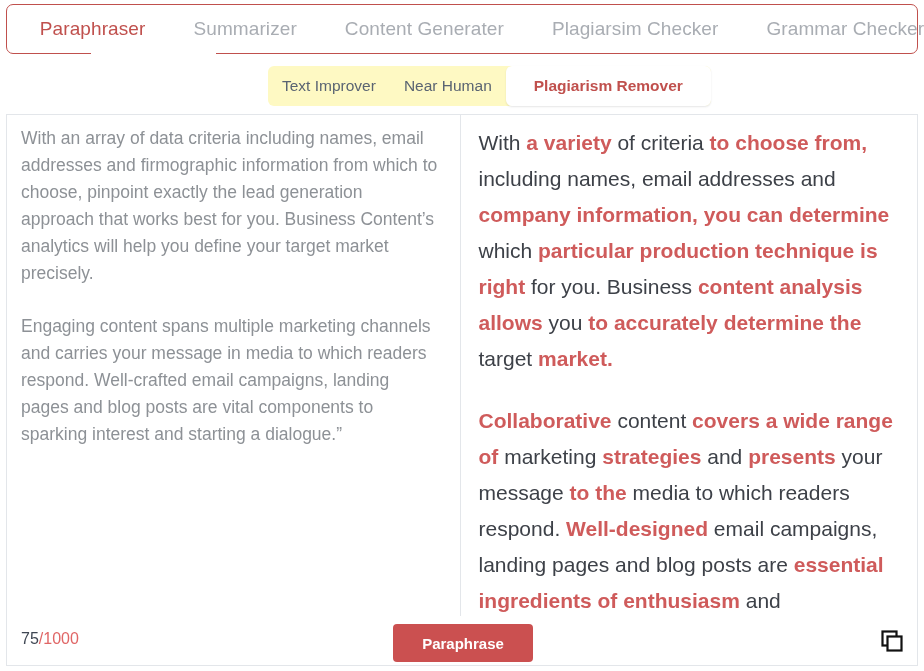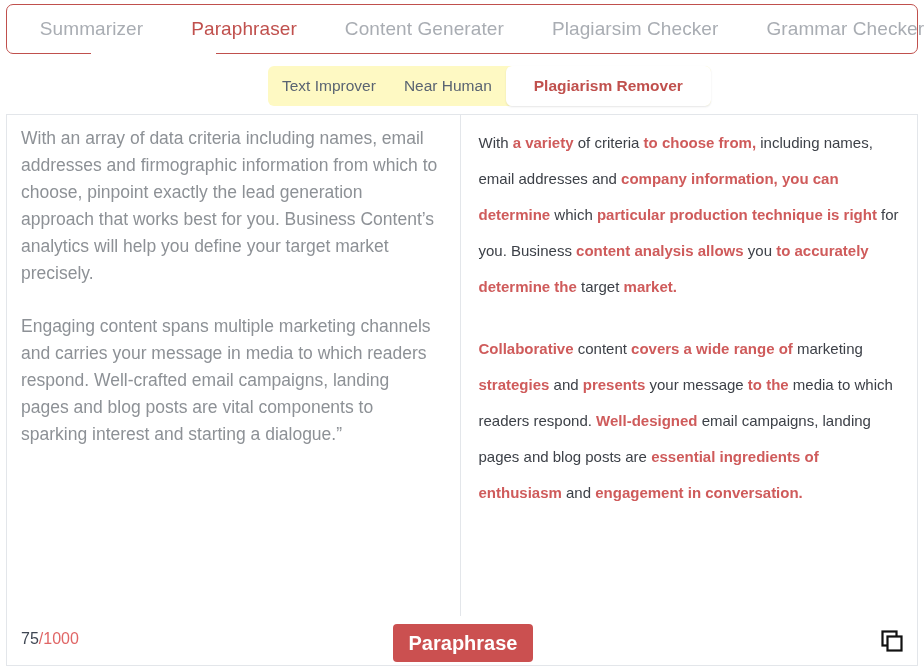--- a/index.html
+++ b/index.html
@@ -120,21 +120,21 @@
     padding: 10px 18px 0 18px;
   }
   .pane-left p {
     margin: 0 0 26px 0;
     font-size: 17.5px;
     line-height: 27px;
     color: #8d9196;
   }
   .pane-right p {
     margin: 0 0 26px 0;
-    font-size: 15px;
+    font-size: 21px;
     line-height: 36px;
     color: #3d4148;
   }
   .hl {
     color: #cf5b5b;
     font-weight: bold;
   }
 
   
   .footer {
@@ -159,21 +159,21 @@
     position: absolute;
     left: 386px;
     top: 8px;
     width: 140px;
     height: 38px;
     background: #cb5050;
     color: #ffffff;
     border: none;
     border-radius: 4px;
     font-family: "Liberation Sans", sans-serif;
-    font-size: 20px;
+    font-size: 15px;
     font-weight: bold;
     cursor: pointer;
   }
   .copy-btn {
     position: absolute;
     right: 12px;
     top: 12px;
     width: 26px;
     height: 26px;
     cursor: pointer;
@@ -181,22 +181,22 @@
     border: none;
     padding: 0;
   }
 </style>
 </head>
 <body>
 
 <div class="tabbar-wrap">
   <div class="tabbar">
     <div class="tabs">
+      <div class="tab active">Paraphraser</div>
       <div class="tab">Summarizer</div>
-      <div class="tab active">Paraphraser</div>
       <div class="tab">Content Generater</div>
       <div class="tab">Plagiarsim Checker</div>
       <div class="tab">Grammar Checker</div>
     </div>
   </div>
   <div class="tab-gap-mask"></div>
 </div>
 
 <div class="subtabs">
   <div class="subtab">Text Improver</div>

